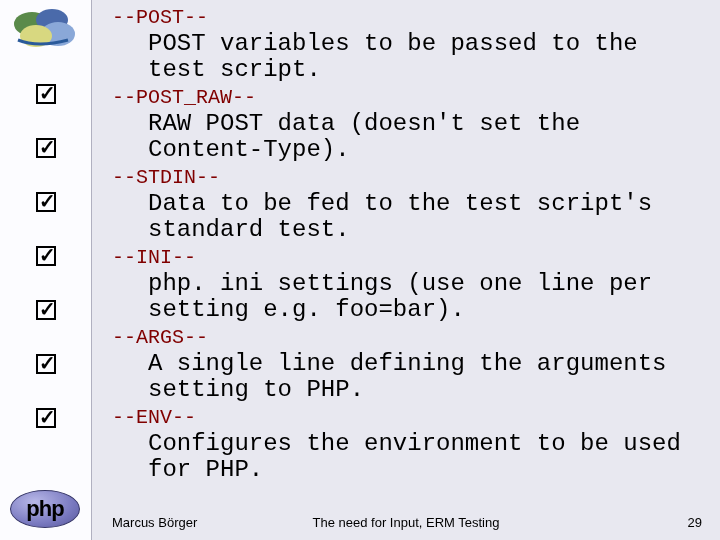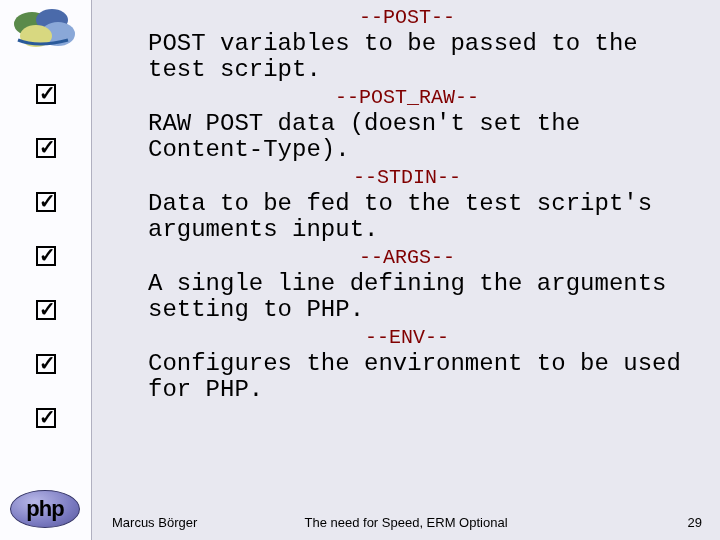--- a/index.html
+++ b/index.html
@@ -90,21 +90,20 @@
     padding: 4px 18px 0 20px;
   }
   .section {
     margin-bottom: 1px;
   }
   .section-header {
     font-family: "Andale Mono", "Courier New", monospace;
     font-size: 20px;
     color: #800000;
     line-height: 27px;
-    text-align: center;
   }
   .section-body {
     font-family: Liberation Mono, monospace;
     font-size: 24px;
     color: #000;
     line-height: 26px;
     padding-left: 36px;
   }
   .footer {
     position: absolute;
@@ -170,30 +169,34 @@
     <div class="section">
       <div class="section-header">--POST--</div>
       <div class="section-body">POST variables to be passed to the test script.</div>
     </div>
     <div class="section">
       <div class="section-header">--POST_RAW--</div>
       <div class="section-body">RAW POST data (doesn't set the Content-Type).</div>
     </div>
     <div class="section">
       <div class="section-header">--STDIN--</div>
-      <div class="section-body">Data to be fed to the test script's arguments input.</div>
+      <div class="section-body">Data to be fed to the test script's standard test.</div>
+    </div>
+    <div class="section">
+      <div class="section-header">--INI--</div>
+      <div class="section-body">php. ini settings (use one line per setting e.g. foo=bar).</div>
     </div>
     <div class="section">
       <div class="section-header">--ARGS--</div>
       <div class="section-body">A single line defining the arguments setting to PHP.</div>
     </div>
     <div class="section">
       <div class="section-header">--ENV--</div>
       <div class="section-body">Configures the environment to be used for PHP.</div>
     </div>
   </div>
 
   <div class="footer">
     <div class="foot-author">Marcus Börger</div>
-    <div class="foot-title">The need for Speed, ERM Optional</div>
+    <div class="foot-title">The need for Input, ERM Testing</div>
     <div class="foot-num">29</div>
   </div>
 </div>
 
 </body></html>

